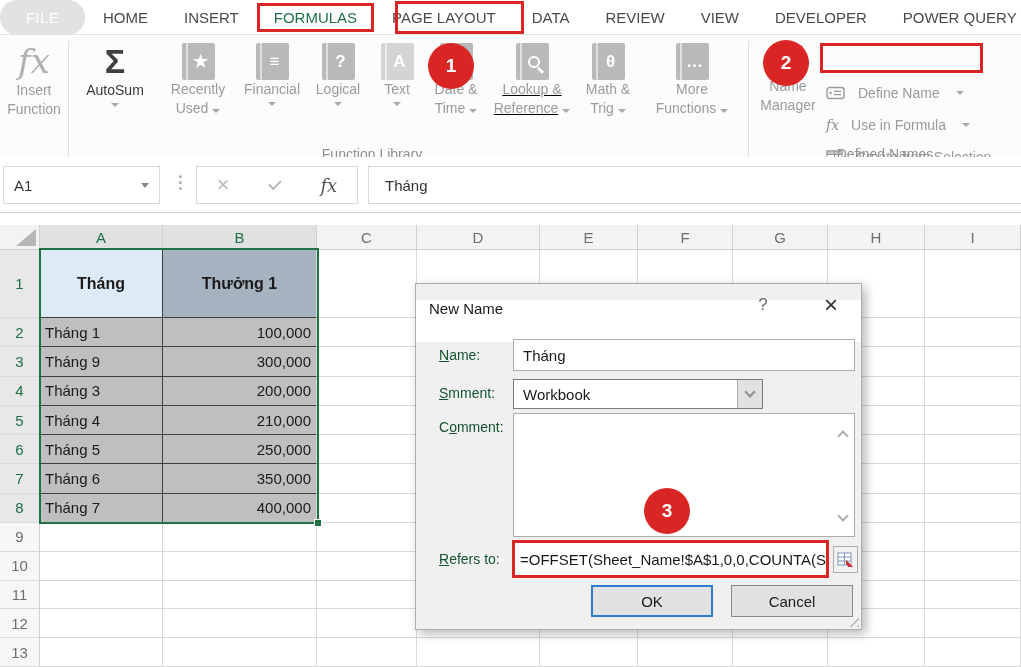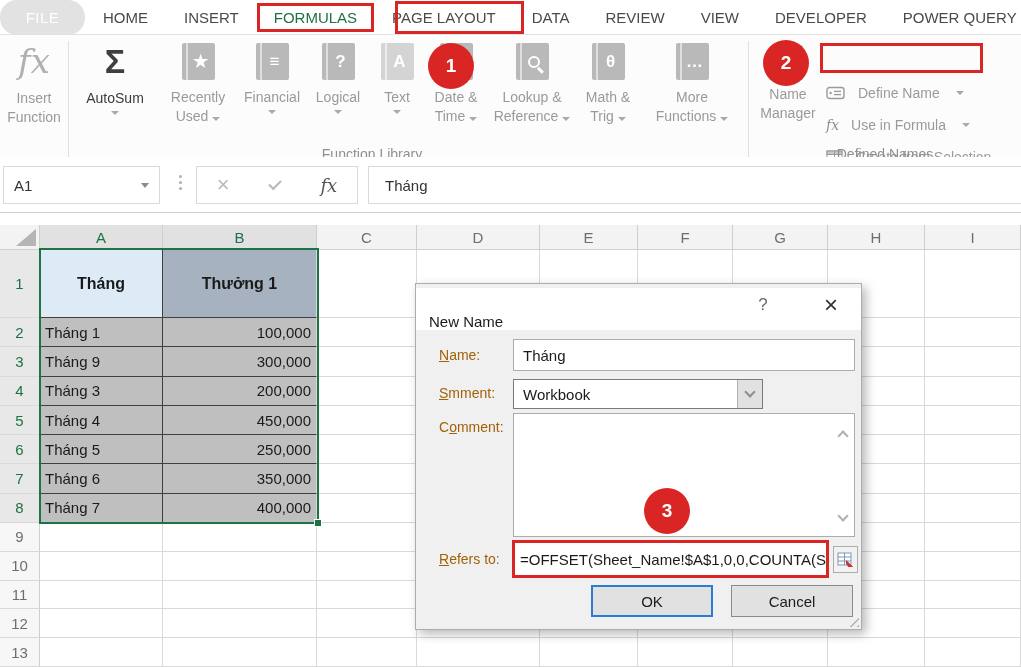--- a/index.html
+++ b/index.html
@@ -16,21 +16,21 @@
   #tabs-bar{position:absolute;left:0;top:0;width:1021px;height:35px;background:#fff;border-bottom:1px solid #e3e3e3;}
   .file-tab{position:absolute;left:0;top:0;width:85px;height:35px;background:#e2e2e2;color:#fff;font-size:15px;display:flex;align-items:center;justify-content:center;letter-spacing:.5px;border-radius:17px;}
   #tab-strip{position:absolute;left:85px;top:0;height:35px;display:flex;align-items:center;}
   .rtab{padding:6px 18px;font-size:15px;color:#4a4a4a;white-space:nowrap;cursor:default;}
   .rtab.active{color:var(--green);border:3px solid var(--red);padding:3px 14px;}
 
   
   #ribbon{position:absolute;left:0;top:35px;width:1021px;height:132px;background:#fcfcfc;border-bottom:1px solid #d8d8d8;}
   .vdiv{position:absolute;top:6px;height:122px;width:1px;background:#e0e0e0;}
   .bigbtn{position:absolute;top:6px;height:122px;display:flex;flex-direction:column;align-items:center;}
-  .bigbtn .lbl{margin-top:8px;font-size:14px;line-height:19px;color:var(--disabled);text-align:center;}
+  .bigbtn .lbl{font-size:14px;line-height:19px;color:var(--disabled);text-align:center;}
   .bigbtn .lbl.dark{color:#3b3b3b;}
   .dd-arrow{display:inline-block;width:0;height:0;border-left:4px solid transparent;border-right:4px solid transparent;border-top:4px solid #a9a9a9;margin-left:4px;}
   .dd-arrow.block{display:block;margin:3px auto 0 auto;}
   .fx-big{font-family:"DejaVu Serif",serif;font-style:italic;font-size:34px;color:#b0b0b0;line-height:40px;}
   .sigma{font-size:34px;font-weight:bold;color:#3f3f3f;line-height:40px;}
   .book{width:33px;height:37px;background:#b9b9b9;border-radius:2px;position:relative;display:flex;align-items:center;justify-content:center;margin-top:2px;}
   .book::before{content:"";position:absolute;left:4px;top:0;bottom:0;width:2px;background:rgba(255,255,255,.55);}
   .book.light{background:#d4d4d4;}
   .book .glyph{color:#fff;font-size:17px;font-weight:bold;margin-left:5px;}
   .glyph-search{width:12px;height:12px;border:2.5px solid #fff;border-radius:50%;position:relative;margin-left:3px;}
@@ -64,25 +64,25 @@
   .cell{background:#fff;border-right:1px solid var(--grid-line);border-bottom:1px solid var(--grid-line);font-size:15px;color:#1a1a1a;display:flex;align-items:center;overflow:hidden;}
   .cell.a1{background:var(--hdr-blue);font-weight:bold;font-size:16px;justify-content:center;border-right:1px solid #3f3f3f;border-bottom:1px solid #3f3f3f;}
   .cell.b1{background:var(--hdr-gray);font-weight:bold;font-size:16px;justify-content:center;border-bottom:1px solid #3f3f3f;}
   .cell.mon{background:var(--cell-gray);padding-left:5px;border-right:1px solid #3f3f3f;border-bottom:1px solid #3f3f3f;}
   .cell.val{background:var(--cell-gray);justify-content:flex-end;padding-right:5px;border-bottom:1px solid #3f3f3f;}
   #selection{position:absolute;left:39px;top:248px;width:280px;height:276px;border:2.5px solid var(--sel);pointer-events:none;z-index:5;}
   #selection .handle{position:absolute;right:-5px;bottom:-5px;width:8px;height:8px;background:var(--sel);border:1.5px solid #fff;}
 
   
   #dialog{position:absolute;left:415px;top:283px;width:447px;height:347px;background:#f0f0f0;border:1px solid #acacac;box-shadow:4px 4px 10px rgba(0,0,0,.28);z-index:10;}
-  #dlg-title{position:absolute;left:0;top:4px;width:100%;height:42px;background:#fff;display:flex;align-items:flex-end;}
+  #dlg-title{position:absolute;left:0;top:16px;width:100%;height:42px;background:#fff;display:flex;align-items:flex-start;}
   #dlg-title .t{font-size:15px;color:#1a1a1a;margin-left:13px;}
   .dlg-help{position:absolute;left:334px;top:8px;width:26px;height:26px;display:flex;align-items:center;justify-content:center;font-size:17px;color:#6a6a6a;}
   .dlg-close{position:absolute;left:400px;top:6px;width:30px;height:30px;display:flex;align-items:center;justify-content:center;font-size:24px;color:#333;}
-  .dlg-label{position:absolute;left:23px;font-size:14px;color:#a16207;}
+  .dlg-label{position:absolute;left:23px;font-size:14px;color:#14532d;}
   .dlg-label .u{text-decoration:underline;}
   #dlg-name-input{position:absolute;left:97px;top:55px;width:342px;height:32px;background:#fff;border:1px solid #adadad;display:flex;align-items:center;padding-left:9px;font-size:15px;color:#1a1a1a;}
   #dlg-scope{position:absolute;left:97px;top:95px;width:250px;height:30px;background:#fff;border:1px solid #7a7a7a;display:flex;align-items:center;padding-left:9px;font-size:15px;color:#1a1a1a;}
   #dlg-scope .arrow-btn{position:absolute;right:0;top:0;width:25px;height:28px;background:#e1e1e1;border-left:1px solid #adadad;display:flex;align-items:center;justify-content:center;}
   .chev{width:8px;height:8px;border-right:2px solid #8f8f8f;border-bottom:2px solid #8f8f8f;transform:rotate(45deg);margin-top:-4px;}
   .chev.up{transform:rotate(-135deg);margin-top:4px;}
   #dlg-comment{position:absolute;left:97px;top:129px;width:342px;height:124px;background:#fff;border:1px solid #adadad;}
   #dlg-comment .chev{position:absolute;right:7px;opacity:.7;}
   #dlg-comment .chev.up{top:14px;}
   #dlg-comment .chev.dn{bottom:16px;}
@@ -156,21 +156,21 @@
           <span class="glyph">A</span>
         </div>
       <div class="lbl" style="width:54px;"><span>Text</span><span class="dd-arrow block"></span></div>
     </div>
 
     <div class="bigbtn" style="left:424px;width:64px;">
       <div class="book"></div>
       <div class="lbl" style="width:62px;"><span>Date &amp; Time</span><span class="dd-arrow"></span></div>
     </div>
 
-    <div class="bigbtn" style="left:490px;width:84px;">
+    <div class="bigbtn" style="left:490px;width:84px;text-decoration:underline;">
       <div class="book">
           <span class="glyph-search"></span>
         </div>
       <div class="lbl" style="width:84px;"><span>Lookup &amp; Reference</span><span class="dd-arrow"></span></div>
     </div>
 
     <div class="bigbtn" style="left:576px;width:64px;">
       <div class="book">
           <span class="glyph">θ</span>
         </div>
@@ -286,21 +286,21 @@
       <div class="cell val">200,000</div>
       <div class="cell"></div>
       <div class="cell"></div>
       <div class="cell"></div>
       <div class="cell"></div>
       <div class="cell"></div>
       <div class="cell"></div>
       <div class="cell"></div>
       <div class="rowhdr selrow">5</div>
       <div class="cell mon">Tháng 4</div>
-      <div class="cell val">450,000</div>
+      <div class="cell val">210,000</div>
       <div class="cell"></div>
       <div class="cell"></div>
       <div class="cell"></div>
       <div class="cell"></div>
       <div class="cell"></div>
       <div class="cell"></div>
       <div class="cell"></div>
       <div class="rowhdr selrow">6</div>
       <div class="cell mon">Tháng 5</div>
       <div class="cell val">250,000</div>

